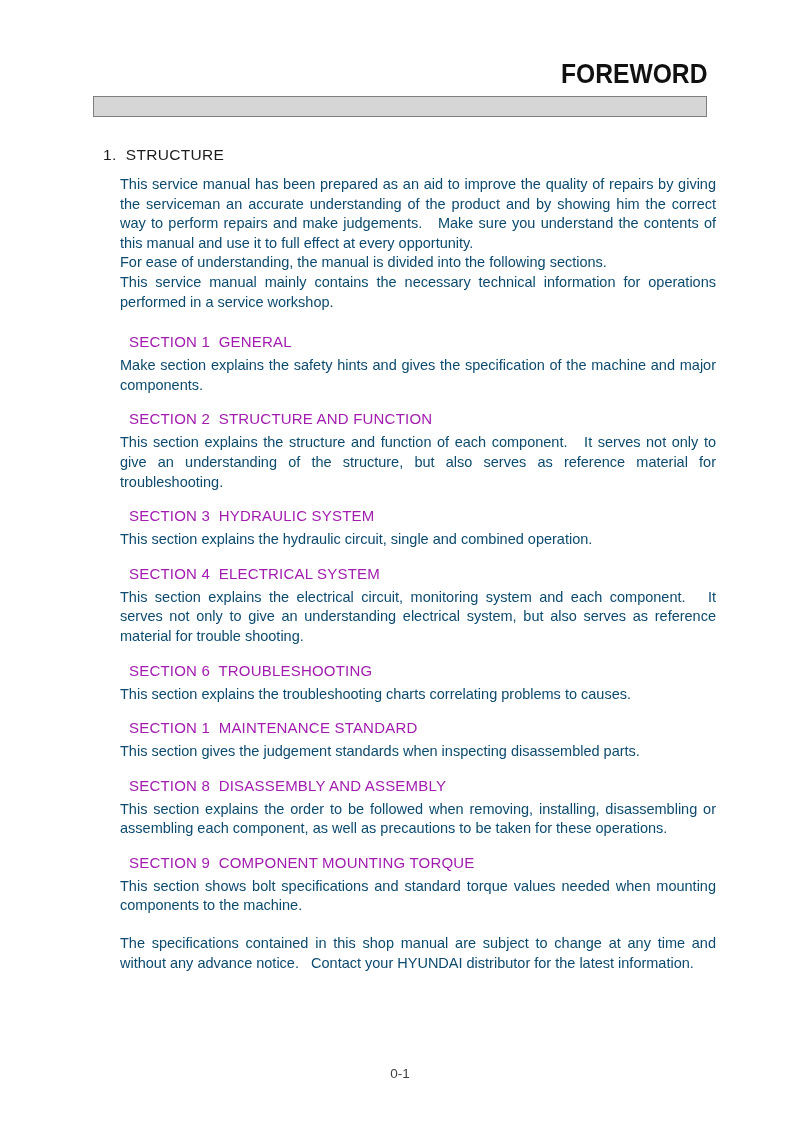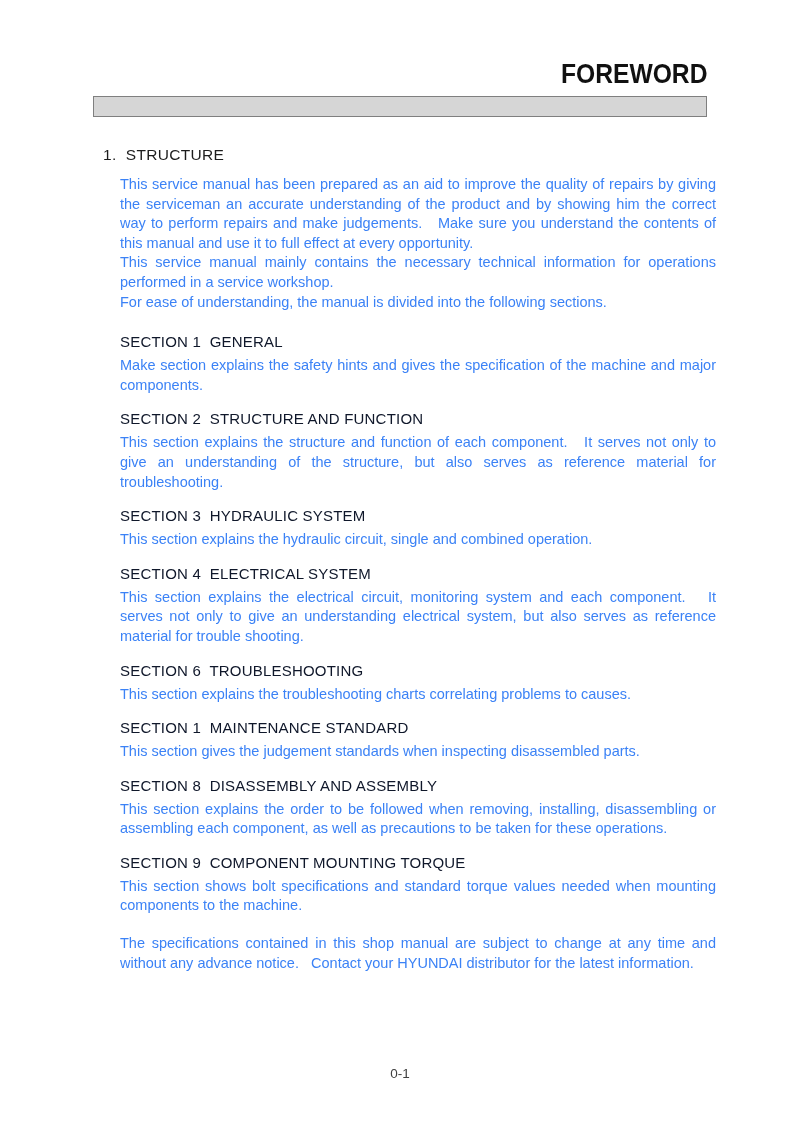--- a/index.html
+++ b/index.html
@@ -47,31 +47,32 @@
     letter-spacing: 0.3px;
     margin-bottom: 11px;
     white-space: pre-wrap;
   }
   .body-col { margin-left: 17px; }
   .body-col p {
     font-size: 14.5px;
     line-height: 19.6px;
     text-align: justify;
     white-space: pre-wrap;
-    color: #3b82f6;
+    color: #0c4a6e;
   }
   .sections { margin-top: 20px; }
   .section-block { margin-bottom: 14px; }
   .sec-title {
     font-size: 15px;
     letter-spacing: 0.2px;
     line-height: 20px;
     margin-bottom: 4px;
     white-space: pre-wrap;
-    color: #0f172a;
+    color: #a21caf;
+    margin-left: 9px;
   }
   .closing { margin-top: 18px; }
   .page-number {
     position: absolute;
     left: 0;
     width: 100%;
     top: 1066px;
     text-align: center;
     font-size: 13.5px;
     color: #404040;
@@ -85,22 +86,22 @@
   <div class="foreword-title">FOREWORD</div>
 
   <div class="header-bar"></div>
 
   <div class="content">
 
     <div class="main-heading">1.  STRUCTURE</div>
 
     <div class="body-col">
       <p>This service manual has been prepared as an aid to improve the quality of repairs by giving the serviceman an accurate understanding of the product and by showing him the correct way to perform repairs and make judgements.   Make sure you understand the contents of this manual and use it to full effect at every opportunity.</p>
+      <p>For ease of understanding, the manual is divided into the following sections.</p>
       <p>This service manual mainly contains the necessary technical information for operations performed in a service workshop.</p>
-      <p>For ease of understanding, the manual is divided into the following sections.</p>
     </div>
 
     <div class="body-col sections">
   <div class="section-block">
     <div class="sec-title">SECTION 1  GENERAL</div>
     <p>Make section explains the safety hints and gives the specification of the machine and major components.</p>
   </div>
 
   <div class="section-block">
     <div class="sec-title">SECTION 2  STRUCTURE AND FUNCTION</div>

